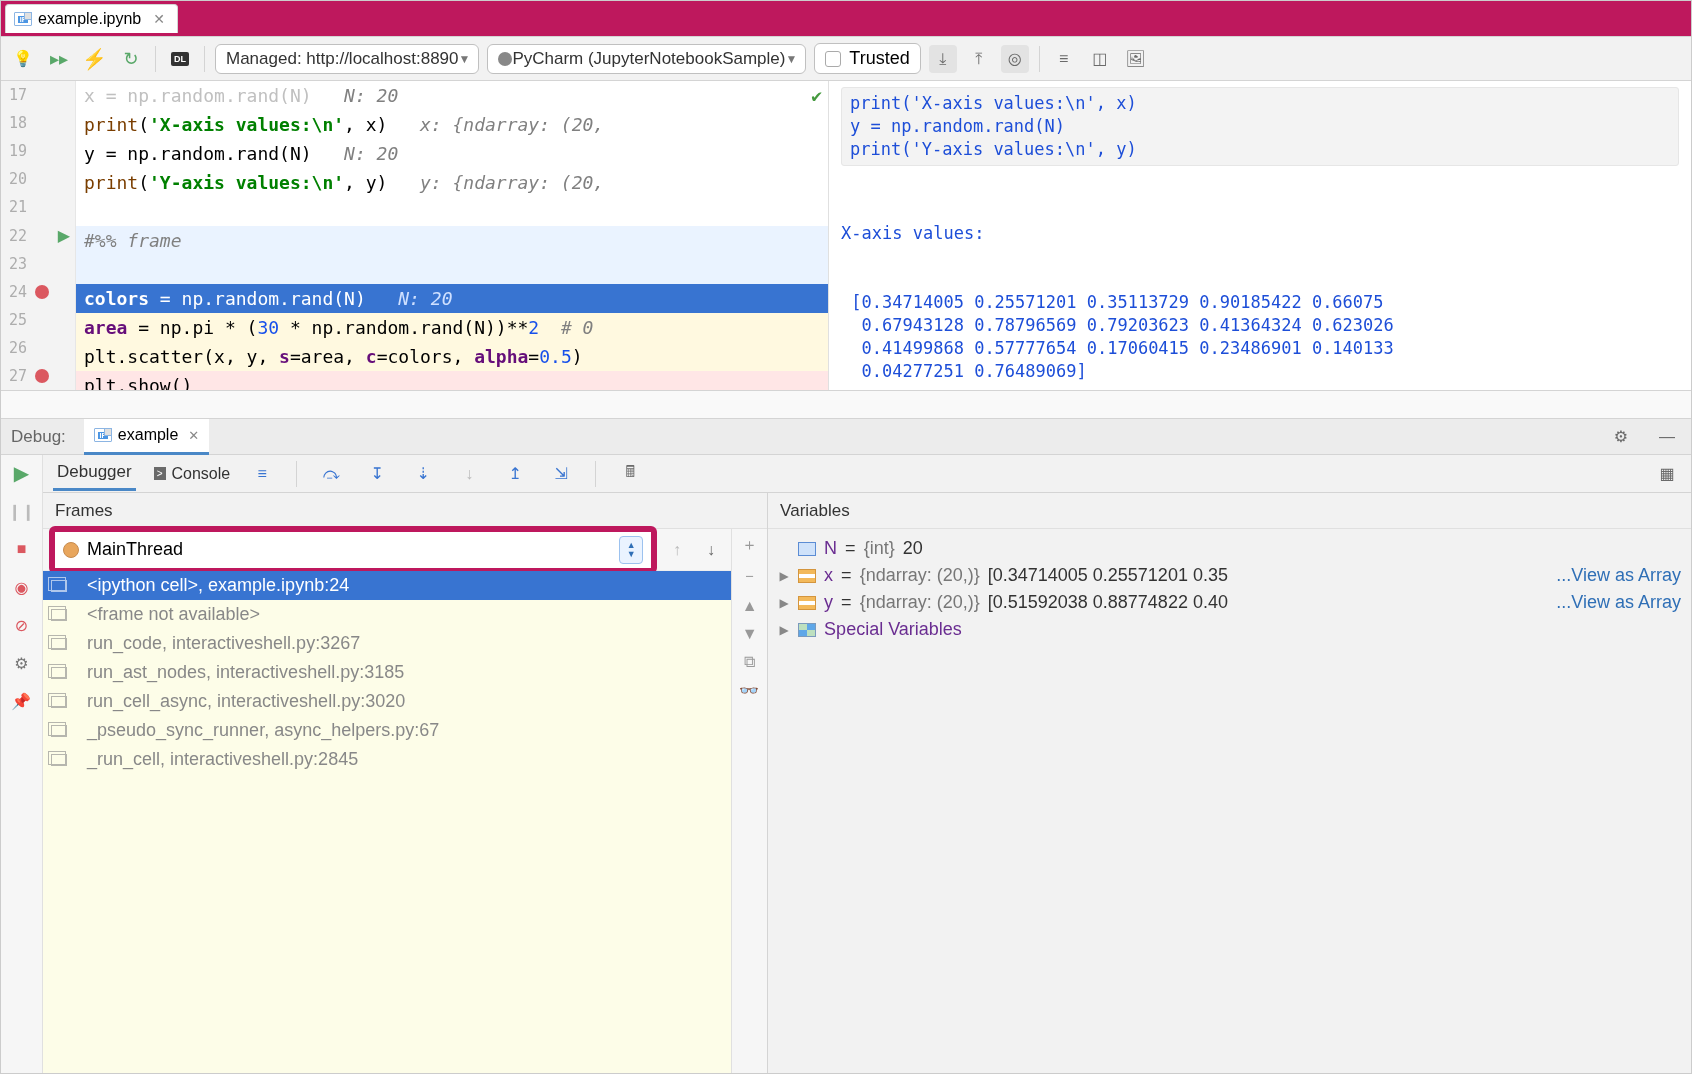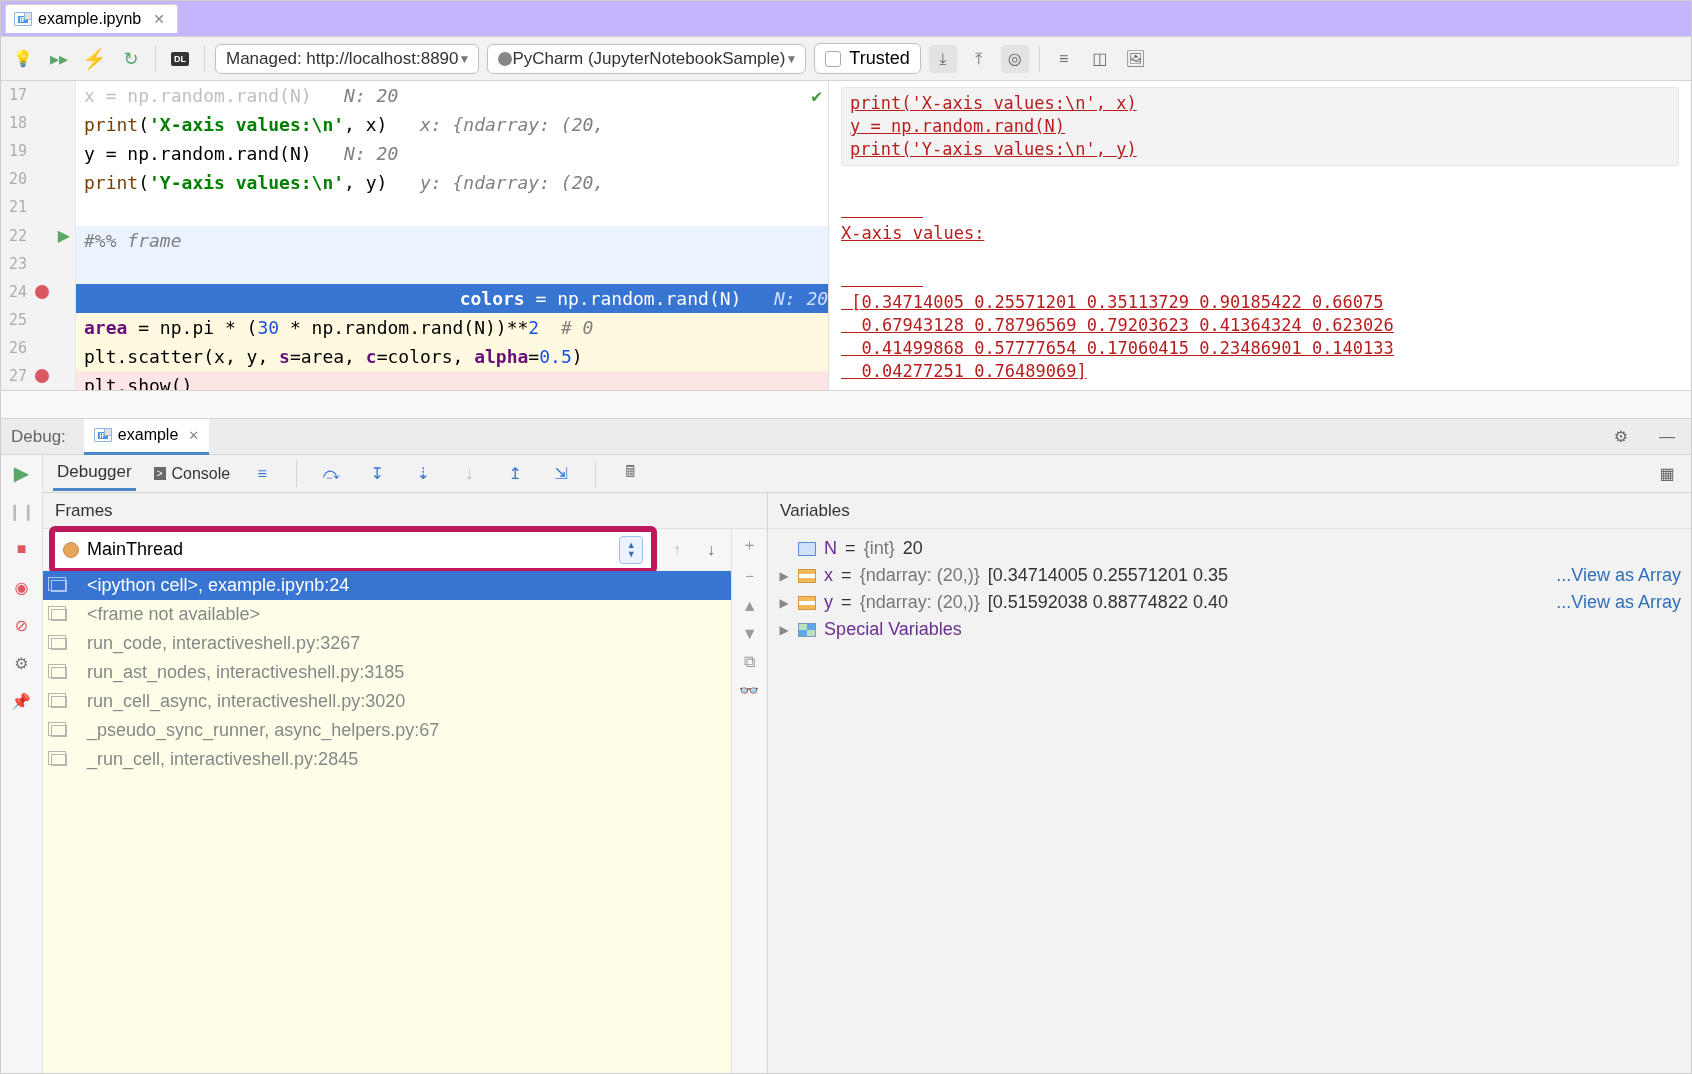--- a/index.html
+++ b/index.html
@@ -1,50 +1,50 @@
 <!DOCTYPE html>
 <html><head>
 <meta charset="utf-8">
 <style>
   html,body{margin:0;padding:0;font-family:-apple-system,BlinkMacSystemFont,"Segoe UI",Arial,sans-serif;font-size:16px;color:#000;background:#f2f2f2;height:100%;}
   *{box-sizing:border-box;}
   .root{display:flex;flex-direction:column;height:100vh;border:1px solid #ccc;}
   
-  .filetabs{display:flex;align-items:center;height:36px;background:#c4b5fd;border-bottom:1px solid #d4d4d4;padding-left:4px;}
+  .filetabs{display:flex;align-items:center;height:36px;background:#be185d;border-bottom:1px solid #d4d4d4;padding-left:4px;}
   .filetab{display:flex;align-items:center;gap:6px;background:#fff;border:1px solid #d4d4d4;border-bottom:none;padding:5px 12px 5px 8px;border-radius:4px 4px 0 0;}
   .filetab .close{color:#888;font-size:14px;margin-left:6px;}
   .ipynb-icon{width:18px;height:14px;background:#fff;border:1px solid #8cb5e3;display:inline-flex;align-items:center;justify-content:center;font-size:7px;font-weight:700;color:#1c5fb6;border-radius:1px;position:relative;}
   .ipynb-icon::before{content:"";position:absolute;top:-1px;right:-1px;width:6px;height:6px;background:#e0e0e0;border:1px solid #8cb5e3;}
   .ipynb-icon span{background:#4b95e3;color:#fff;padding:0 2px;font-size:7px;}
   
   .toolbar{display:flex;align-items:center;height:44px;background:#f2f2f2;border-bottom:1px solid #d4d4d4;padding:0 8px;gap:8px;}
   .tb-btn{width:28px;height:28px;display:inline-flex;align-items:center;justify-content:center;color:#6a6a6a;cursor:pointer;border-radius:4px;}
   .tb-sep{width:1px;height:26px;background:#d4d4d4;margin:0 2px;}
   .dropdown{display:flex;align-items:center;background:#fff;border:1px solid #c0c0c0;border-radius:6px;padding:4px 8px 4px 10px;font-size:17px;color:#333;cursor:pointer;text-align:center;}
   .dropdown .dot{width:14px;height:14px;border-radius:50%;background:#888;}
   .dropdown .caret{color:#777;font-size:12px;}
   .trusted-wrap{display:flex;align-items:center;gap:8px;background:#fff;border:1px solid #c0c0c0;border-radius:6px;padding:4px 10px;font-size:18px;}
   .trusted-wrap .box{width:16px;height:16px;border:1px solid #aaa;border-radius:3px;background:#fff;}
   
   .editor-wrap{flex:0 0 auto;display:flex;height:310px;background:#fff;border-bottom:1px solid #d4d4d4;position:relative;}
   .editor-left{flex:0 0 49%;display:flex;overflow:hidden;border-right:1px solid #e0e0e0;position:relative;}
-  .editor-right{flex:1;overflow:hidden;padding:6px 12px;font-family:Menlo,Consolas,monospace;font-size:17px;line-height:23px;color:#b91c1c;text-decoration:underline;}
+  .editor-right{flex:1;overflow:hidden;padding:6px 12px;font-family:Menlo,Consolas,monospace;font-size:17px;line-height:23px;color:#1d4ed8;}
   .out-cell{background:#f3f3f3;border:1px solid #e6e6e6;border-radius:3px;padding:4px 8px;margin-bottom:10px;white-space:pre;}
   .out-block{white-space:pre;}
   .gutter{display:flex;flex-direction:column;background:#f3f3f3;border-right:1px solid #e6e6e6;}
   .grow{display:flex;align-items:center;height:29px;}
   .lineno{width:30px;text-align:right;color:#adadad;font-family:Menlo,Consolas,monospace;font-size:15px;padding-right:4px;}
   .bp-col{width:22px;display:flex;align-items:center;justify-content:center;}
   .run-col{width:22px;display:flex;align-items:center;justify-content:center;}
   .bp{width:14px;height:14px;border-radius:50%;background:#db5860;}
   .code-col{flex:1;position:relative;font-family:Menlo,Consolas,monospace;font-size:18px;}
   .cline{height:29px;line-height:29px;padding-left:8px;white-space:pre;overflow:hidden;}
   .cline.cut{color:#c0c0c0;}
   .cline.cellbg{background:#eaf3ff;}
-  .cline.current{background:#3874d1;color:#fff;text-align:right;}
+  .cline.current{background:#3874d1;color:#fff;}
   .cline.yellowbg{background:#fff9e0;}
   .cline.bpbg{background:#ffe6e6;}
   .tok-str{color:#008000;font-weight:600;}
   .tok-num{color:#1750eb;}
   .tok-cmt{color:#808080;font-style:italic;}
   .tok-id{color:#660e7a;font-weight:600;}
   .tok-fn{color:#7a3e00;}
   .hint{color:#808080;font-style:italic;}
   .check{position:absolute;top:4px;right:6px;color:#459a3f;font-size:18px;}
   

